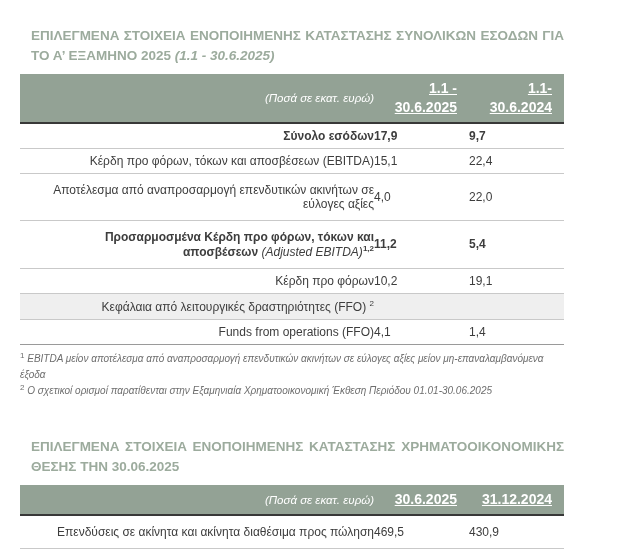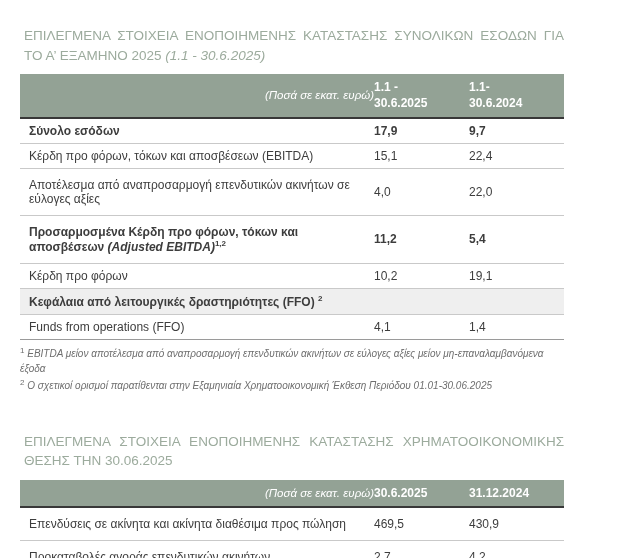--- a/index.html
+++ b/index.html
@@ -17,59 +17,59 @@
   body{
     width:624px;height:558px;overflow:hidden;
     background:var(--page-bg);
     font-family:"Liberation Sans","DejaVu Sans",sans-serif;
     color:var(--body-text);
   }
   .page{padding:26px 20px 0 20px;width:584px;box-sizing:border-box;}
 
   .section-title{
     color:var(--title-text);
-    font-size:13.5px;font-weight:normal;
+    font-size:13.5px;font-weight:bold;
     line-height:1.45;
     text-align:justify;
-    margin:0 0 9px 4px;
+    margin:0 0 9px 11px;
   }
   .section-title .period{font-style:italic;}
 
   table{width:100%;border-collapse:collapse;table-layout:fixed;font-size:12px;}
   col.c-label{width:auto;}
   col.c-num{width:95px;}
 
   thead th{
     background:var(--header-bg);
     color:#ffffff;
     vertical-align:middle;
     border-bottom:2px solid var(--border-dark);
     padding:5px 0;
   }
   th.h-caption{
     text-align:right;font-style:italic;font-weight:normal;
     padding-left:9px;font-size:11.5px;
   }
   th.h-num{
-    text-align:left;font-weight:bold;font-size:12px;
-    line-height:1.35;padding-right:12px;white-space:pre-line;
+    text-align:right;font-weight:bold;font-size:14px;
+    line-height:1.35;padding-right:12px;white-space:pre-line;text-decoration:underline;
   }
 
   tbody td{
     border-bottom:1px solid var(--border-light);
     padding:5px 0;
     vertical-align:middle;
   }
-  td.label{padding-left:9px;text-align:left;}
+  td.label{padding-left:9px;text-align:right;}
   td.num{padding-right:16px;white-space:nowrap;}
   tr.bold td{font-weight:bold;}
   tr.tall td{padding-top:9px;padding-bottom:9px;}
-  tr.highlight td{background:var(--highlight-bg);font-weight:bold;}
+  tr.highlight td{background:var(--highlight-bg);font-weight:normal;}
   tr.pre-footnote td{border-bottom:1px solid var(--border-medium);}
-  .lbl-italic{font-style:italic;font-weight:bold;margin-top:28px;}
+  .lbl-italic{font-style:italic;font-weight:normal;margin-top:28px;}
   sup{font-size:8px;}
 
   .footnotes{
     margin-top:5px;
     font-size:10px;font-style:italic;
     color:var(--footnote-text);
     line-height:1.55;
   }
   .footnotes sup{font-style:normal;}
 

